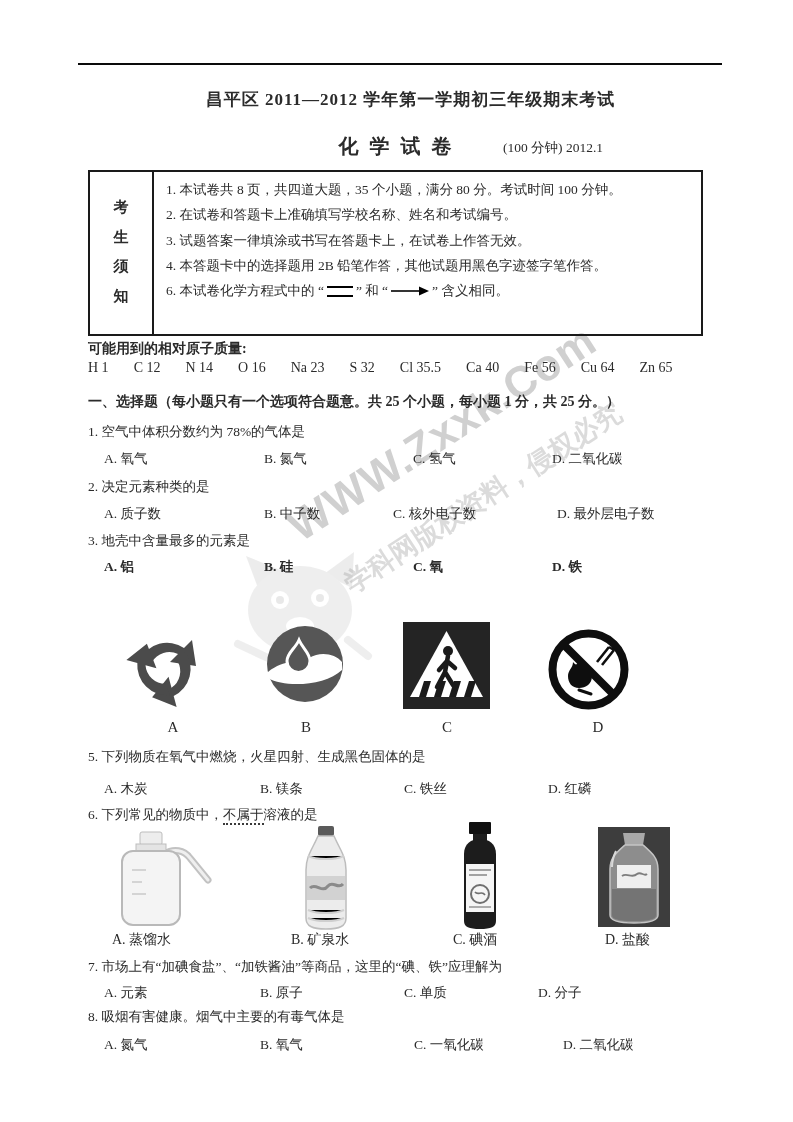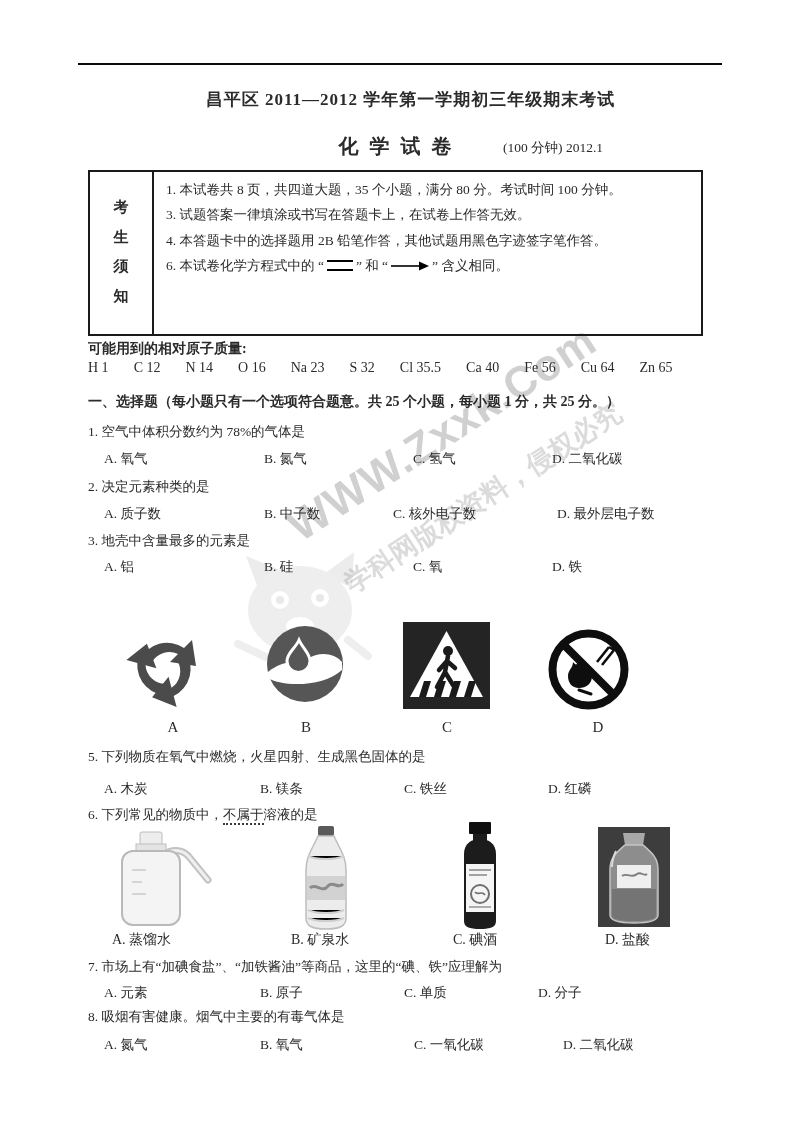--- a/index.html
+++ b/index.html
@@ -80,20 +80,21 @@
 
     <div class="notice-box">
       <div class="notice-side">
         <span>考</span>
         <span>生</span>
         <span>须</span>
         <span>知</span>
       </div>
       <div class="notice-items">
         <div class="ni">1. 本试卷共 8 页，共四道大题，35 个小题，满分 80 分。考试时间 100 分钟。</div>
+        <div class="ni">2. 在试卷和答题卡上准确填写学校名称、姓名和考试编号。</div>
         <div class="ni">3. 试题答案一律填涂或书写在答题卡上，在试卷上作答无效。</div>
         <div class="ni">4. 本答题卡中的选择题用 2B 铅笔作答，其他试题用黑色字迹签字笔作答。</div>
         <div class="ni">
           <span>6. 本试卷化学方程式中的 “</span><span class="sym-eq"></span><span>” 和 “</span><svg class="sym-arrow" width="38" height="12" viewBox="0 0 38 12">
               <line x1="0" y1="6" x2="30" y2="6" stroke="#000" stroke-width="1.6"></line>
               <path d="M38,6 L28,1.5 L28,10.5 Z" fill="#000"></path>
             </svg><span>” 含义相同。</span>
         </div>
       </div>
     </div>
@@ -125,21 +126,21 @@
 
     <div class="qtext" style="top:478px;">2. 决定元素种类的是</div>
     <div class="opts" style="top:505px;grid-template-columns:151px 120px 155px 1fr;">
       <span>A. 质子数</span>
       <span>B. 中子数</span>
       <span>C. 核外电子数</span>
       <span>D. 最外层电子数</span>
     </div>
 
     <div class="qtext" style="top:532px;">3. 地壳中含量最多的元素是</div>
-    <div class="opts" style="top:558px;">
+    <div class="opts" style="top:558px;font-weight:bold;">
       <span>A. 铝</span>
       <span>B. 硅</span>
       <span>C. 氧</span>
       <span>D. 铁</span>
     </div>
 
 
     <svg class="abs" style="left:118px;top:622px;" width="94" height="94" viewBox="0 0 94 94">
       <g fill="#4b4b4b">
         <path transform="rotate(0,47,47)" d="M 22,38 A 30,30 0 0 1 66,26 L 74,18 L 78,44 L 52,40 L 60,32 A 20,20 0 0 0 34,40 Z"></path>

